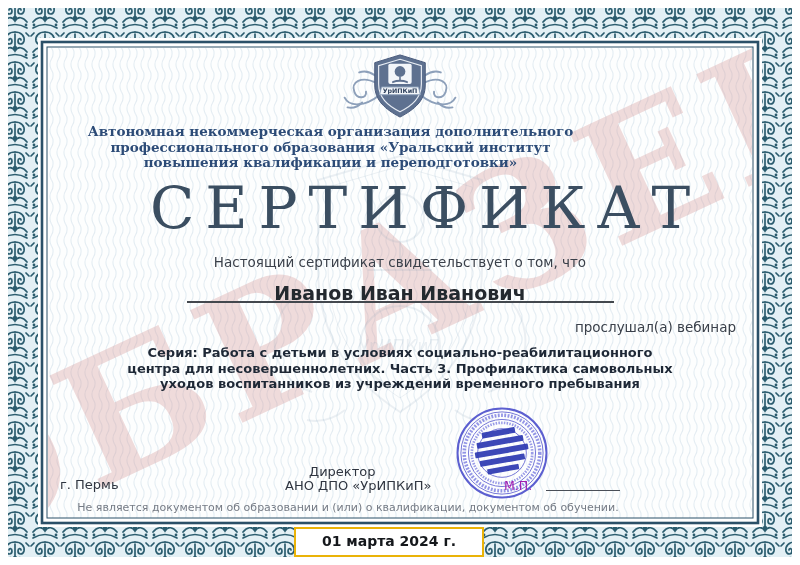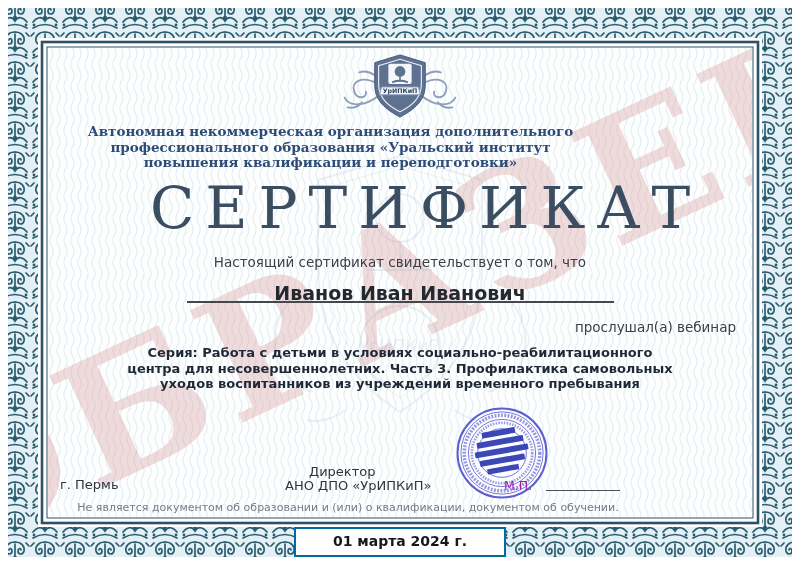--- a/index.html
+++ b/index.html
@@ -29,22 +29,22 @@
         line-height:15.5px;color:#1e2836;}
   .city{left:60px;top:477px;font-size:13px;color:#2f3540;}
   .director-title{left:265px;top:464px;font-size:13px;color:#2f3540;margin-left:44px;}
   .director-org{left:265px;top:478px;font-size:13px;color:#2f3540;margin-left:20px;}
   .mp{left:504px;top:478px;font-size:12.5px;color:#a21caf;}
   .sig-line{left:546px;top:490px;width:74px;border-top:1.5px solid #4a4f58;height:0;}
   .footnote{left:0;top:501px;width:696px;text-align:center;font-size:11px;color:#757b85;}
   .stamp{left:455px;top:406px;}
   
   .border-svg{position:absolute;left:0;top:0;z-index:3;pointer-events:none;}
-  .date-box{position:absolute;left:294px;top:527px;width:212px;height:30px;z-index:4;
-        background:#ffffff;border:2px solid #0369a1;box-sizing:border-box;
+  .date-box{position:absolute;left:294px;top:527px;width:190px;height:30px;z-index:4;
+        background:#ffffff;border:2px solid #eab308;box-sizing:border-box;
         text-align:center;line-height:25px;font-size:14px;font-weight:bold;color:#15181c;}
   .logo{left:330px;top:52px;}
 </style>
 </head>
 <body>
 
 <div class="page">
 
   <div class="inner">
     <svg class="waves" width="704" height="470" xmlns="http://www.w3.org/2000/svg">

